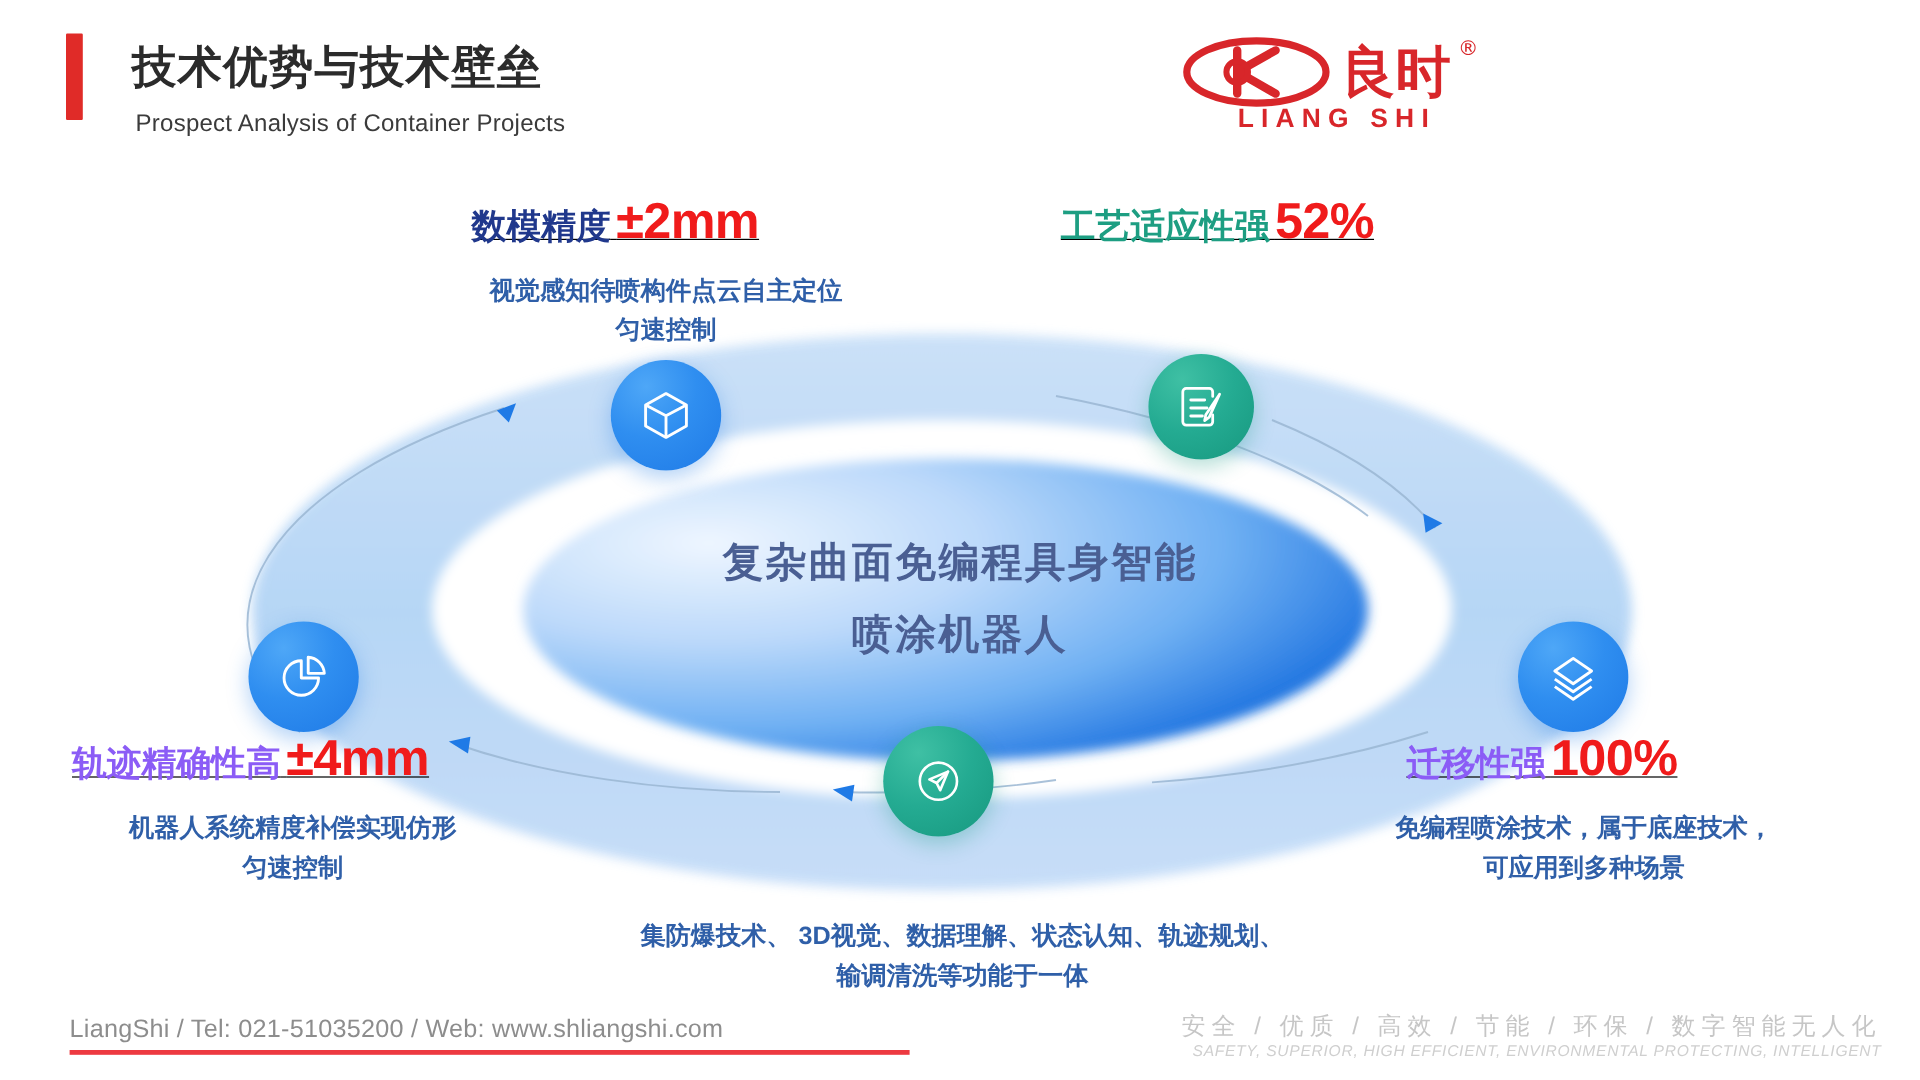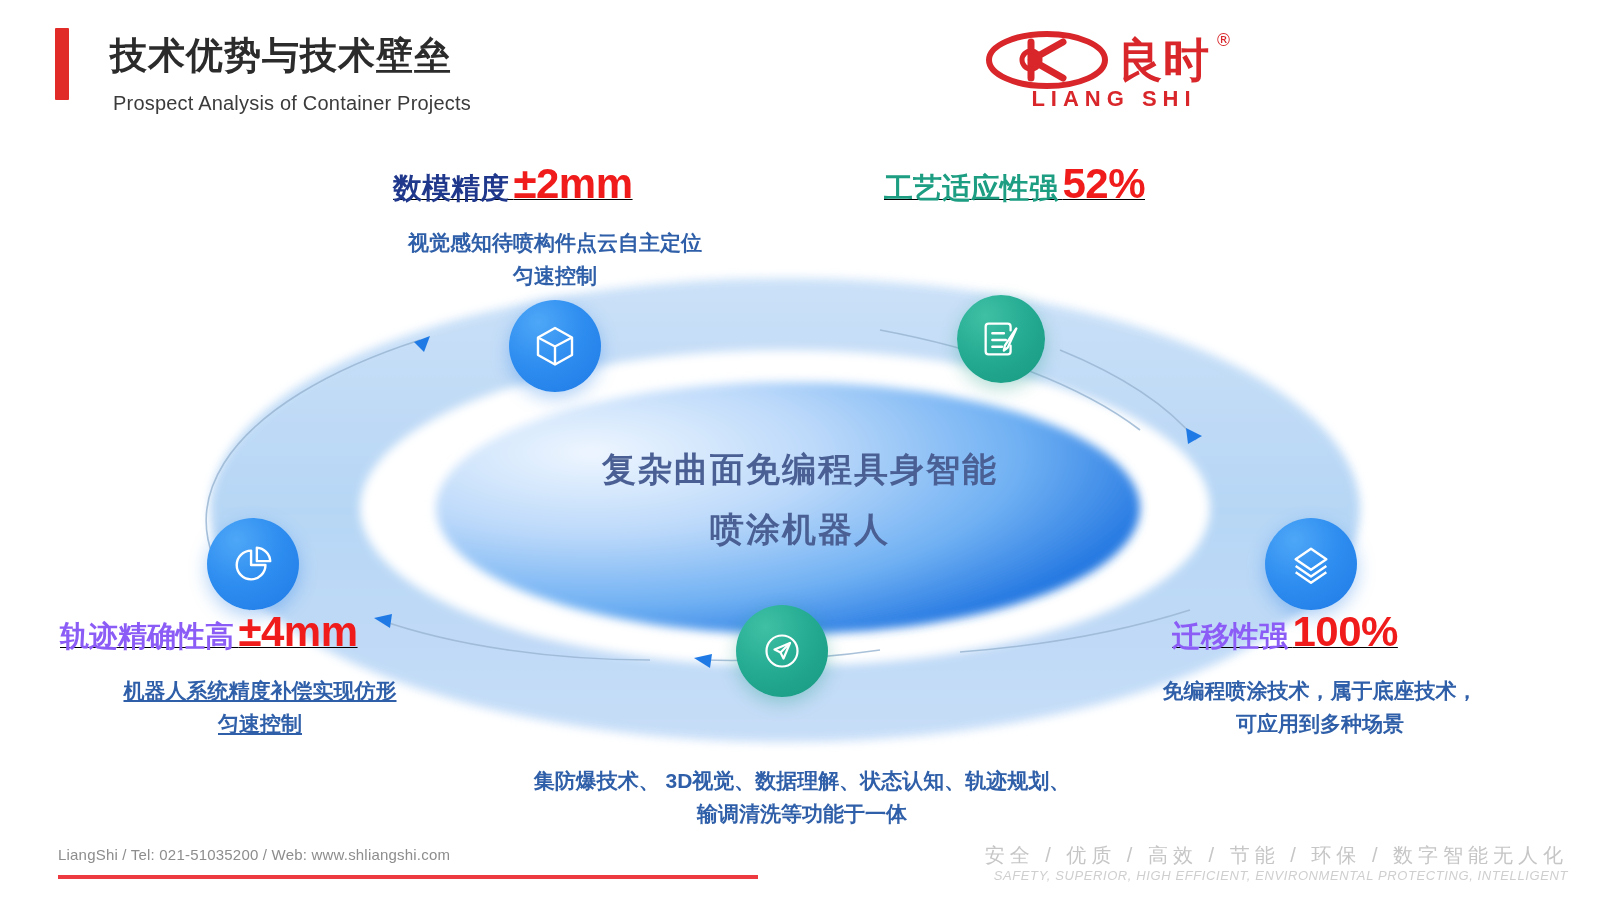--- a/index.html
+++ b/index.html
@@ -45,21 +45,21 @@
   .n-darkblue{color:#20388c;}
   .n-green{color:#1d9e82;}
   .n-blue{color:#8b5cf6;}
 
   
   #patent-title{position:absolute;left:500px;top:556px;width:600px;text-align:center;
       font-size:48px;font-weight:bold;color:#f01b1b;letter-spacing:3px;}
 
   
   #footer{position:absolute;left:0;top:840px;width:1600px;height:60px;}
-  #footer-left{position:absolute;left:58px;top:6px;font-size:15px;color:#8d8d8d;letter-spacing:.2px;}
+  #footer-left{position:absolute;left:58px;top:6px;font-size:21px;color:#8d8d8d;letter-spacing:.2px;}
   #footer-rule{position:absolute;left:58px;top:35px;width:700px;height:4px;background:#ed3a41;}
   #footer-cn{position:absolute;right:32px;top:2px;font-size:20px;color:#c6c6c6;letter-spacing:5px;white-space:nowrap;}
   #footer-en{position:absolute;right:32px;top:28px;font-size:13px;color:#cfcfcf;font-style:italic;letter-spacing:.6px;white-space:nowrap;}
 </style>
 </head>
 <body>
 
 <div id="header">
   <div id="title-bar"></div>
   <div id="title-cn">技术优势与技术壁垒</div>
@@ -156,21 +156,21 @@
       <svg width="46" height="46" viewBox="0 0 48 48">
         <path d="M22 10 A15 15 0 1 0 37 25 L22 25 Z" fill="none" stroke="#fff" stroke-width="2.5" stroke-linejoin="round"></path>
         <path d="M28 7 A15 15 0 0 1 42 21 L28 21 Z" fill="none" stroke="#fff" stroke-width="2.5" stroke-linejoin="round"></path>
       </svg>
     </div>
   </div>
   <div class="lbl" style="left:60px;top:468px;">
     <span class="name n-blue">轨迹精确性高</span>
     <span class="val">±4mm</span>
   </div>
-  <div class="desc" style="left:60px;top:535px;width:400px;text-decoration:underline;">
+  <div class="desc" style="left:44px;top:535px;width:400px;">
     <div>机器人系统精度补偿实现仿形</div>
     <div>匀速控制</div>
   </div>
 
   <div class="node" style="left:1265px;top:378px;">
     <div class="node-circle c-blue" style="width:92px;height:92px;">
       <svg width="46" height="46" viewBox="0 0 48 48">
         <path d="M24 8 L40 19 L24 30 L8 19 Z" fill="none" stroke="#fff" stroke-width="2.5" stroke-linejoin="round"></path>
         <path d="M8 26 L24 37 L40 26" fill="none" stroke="#fff" stroke-width="2.5" stroke-linejoin="round"></path>
         <path d="M8 32.5 L24 43.5 L40 32.5" fill="none" stroke="#fff" stroke-width="2.5" stroke-linejoin="round"></path>

